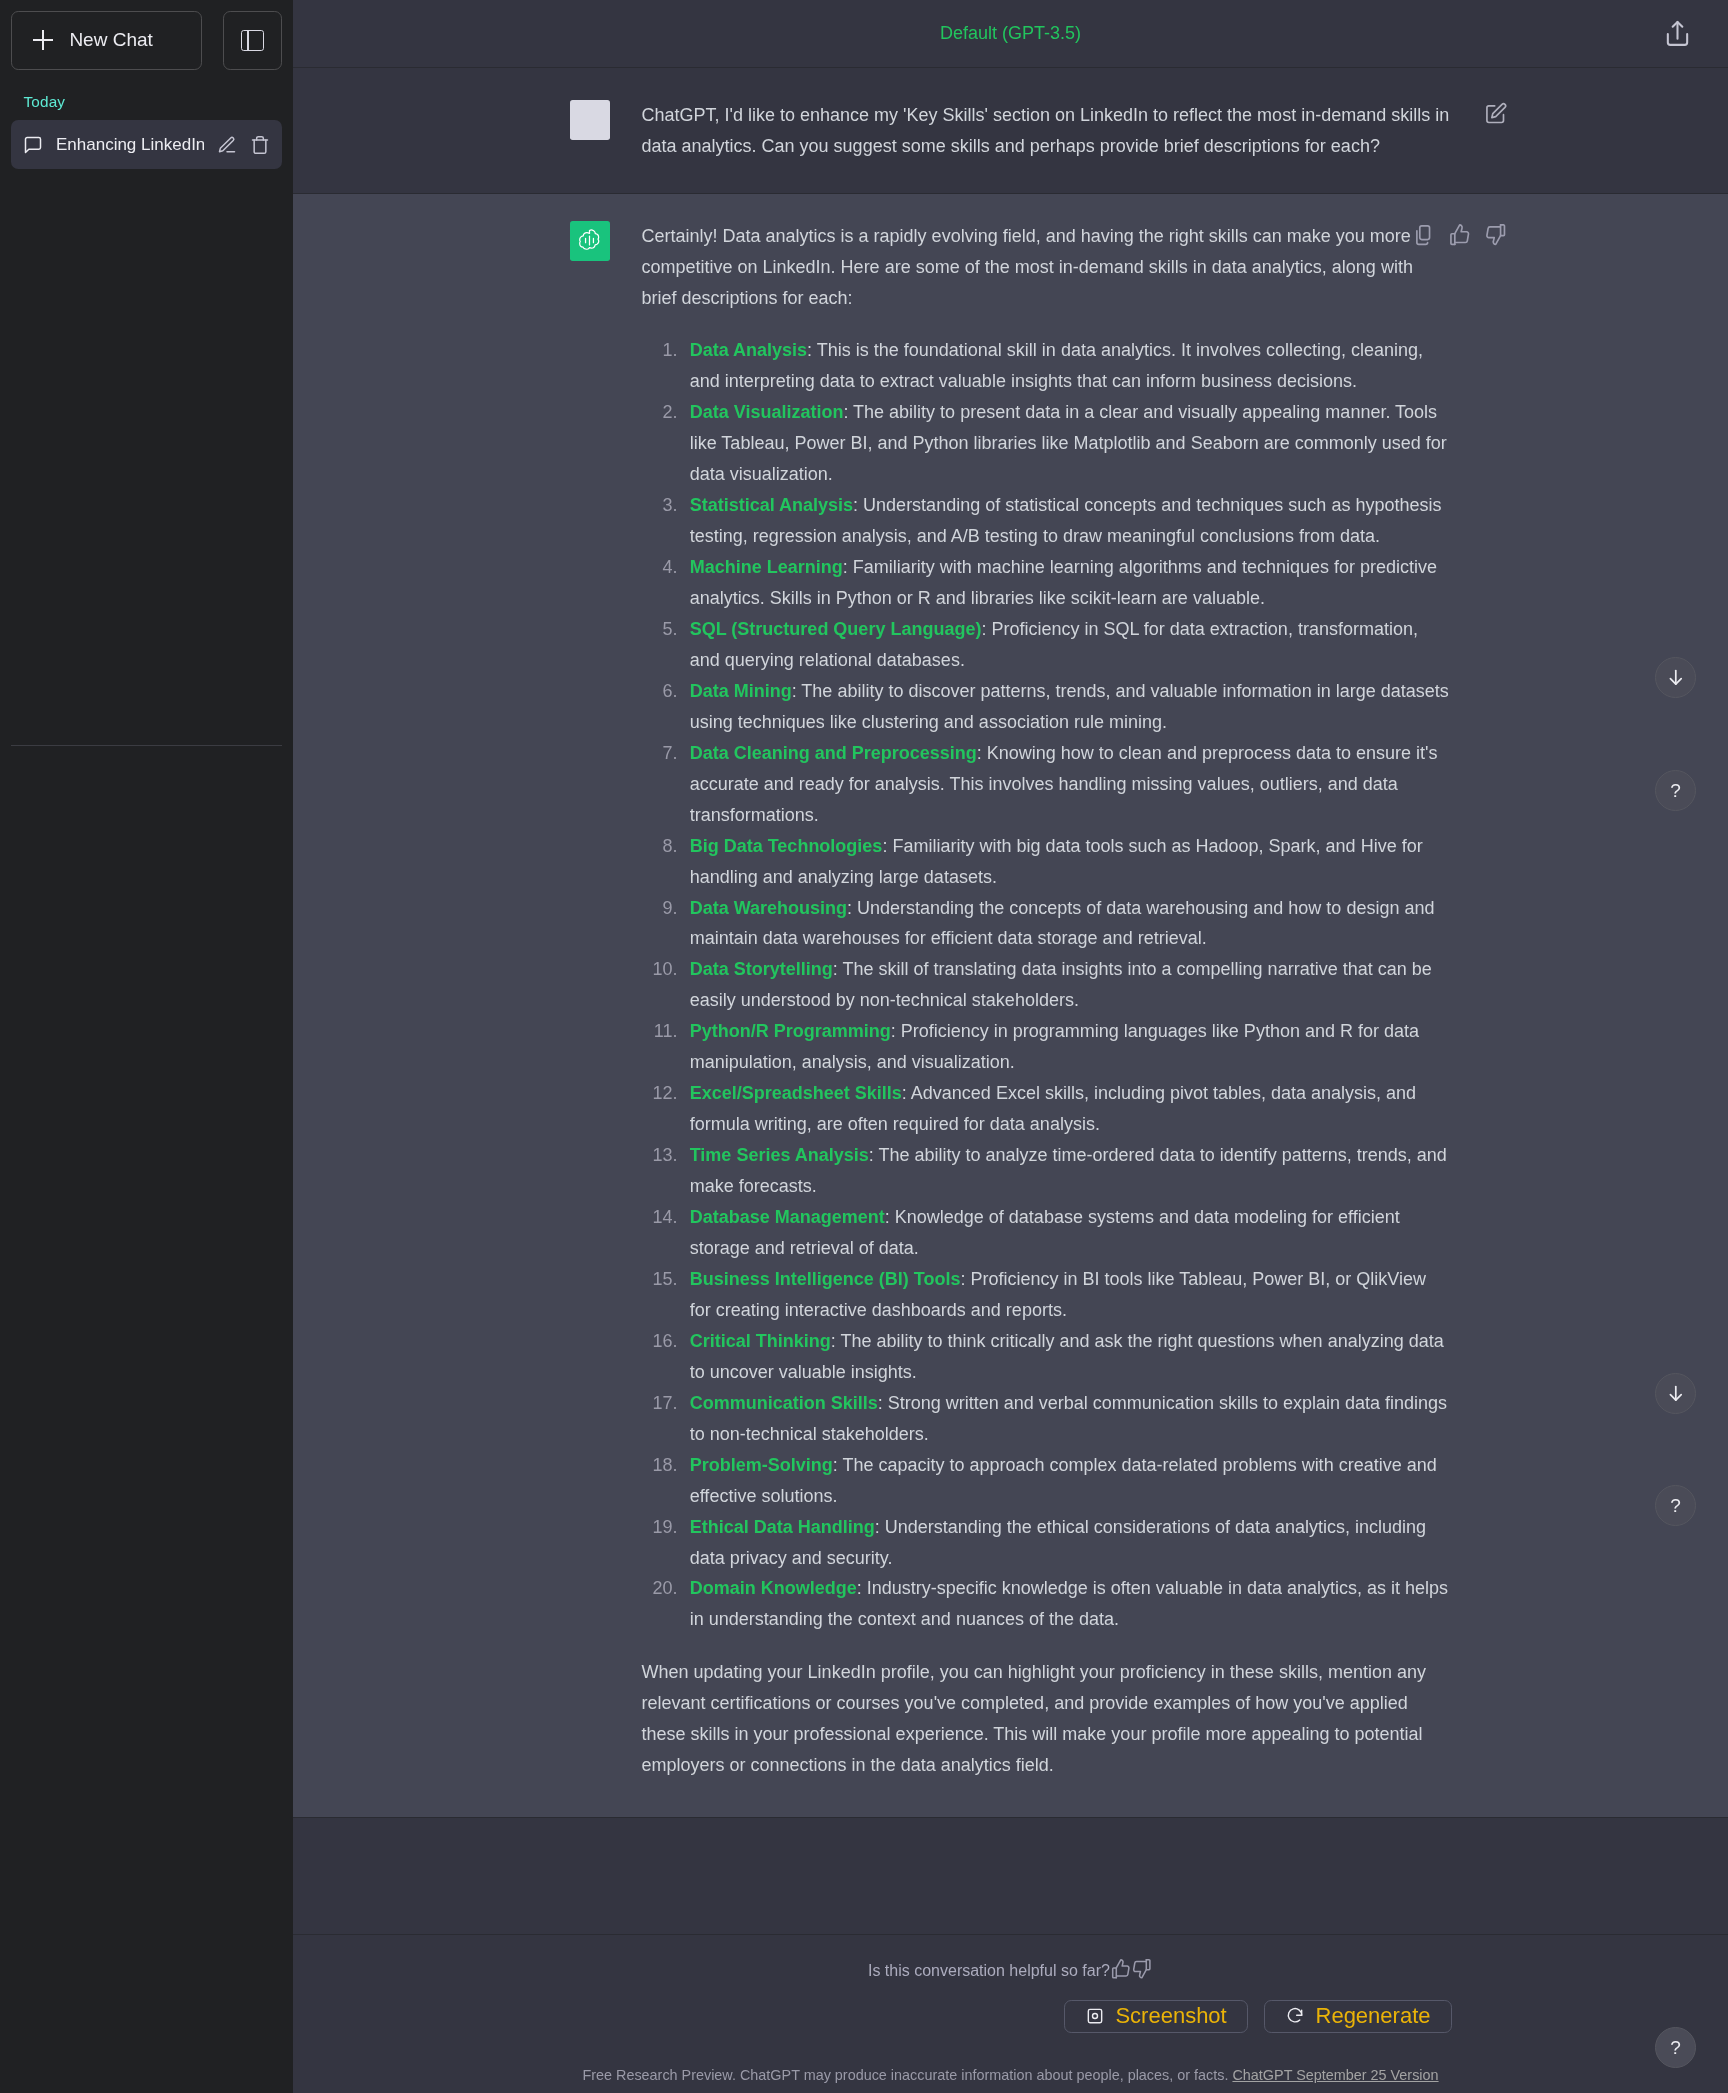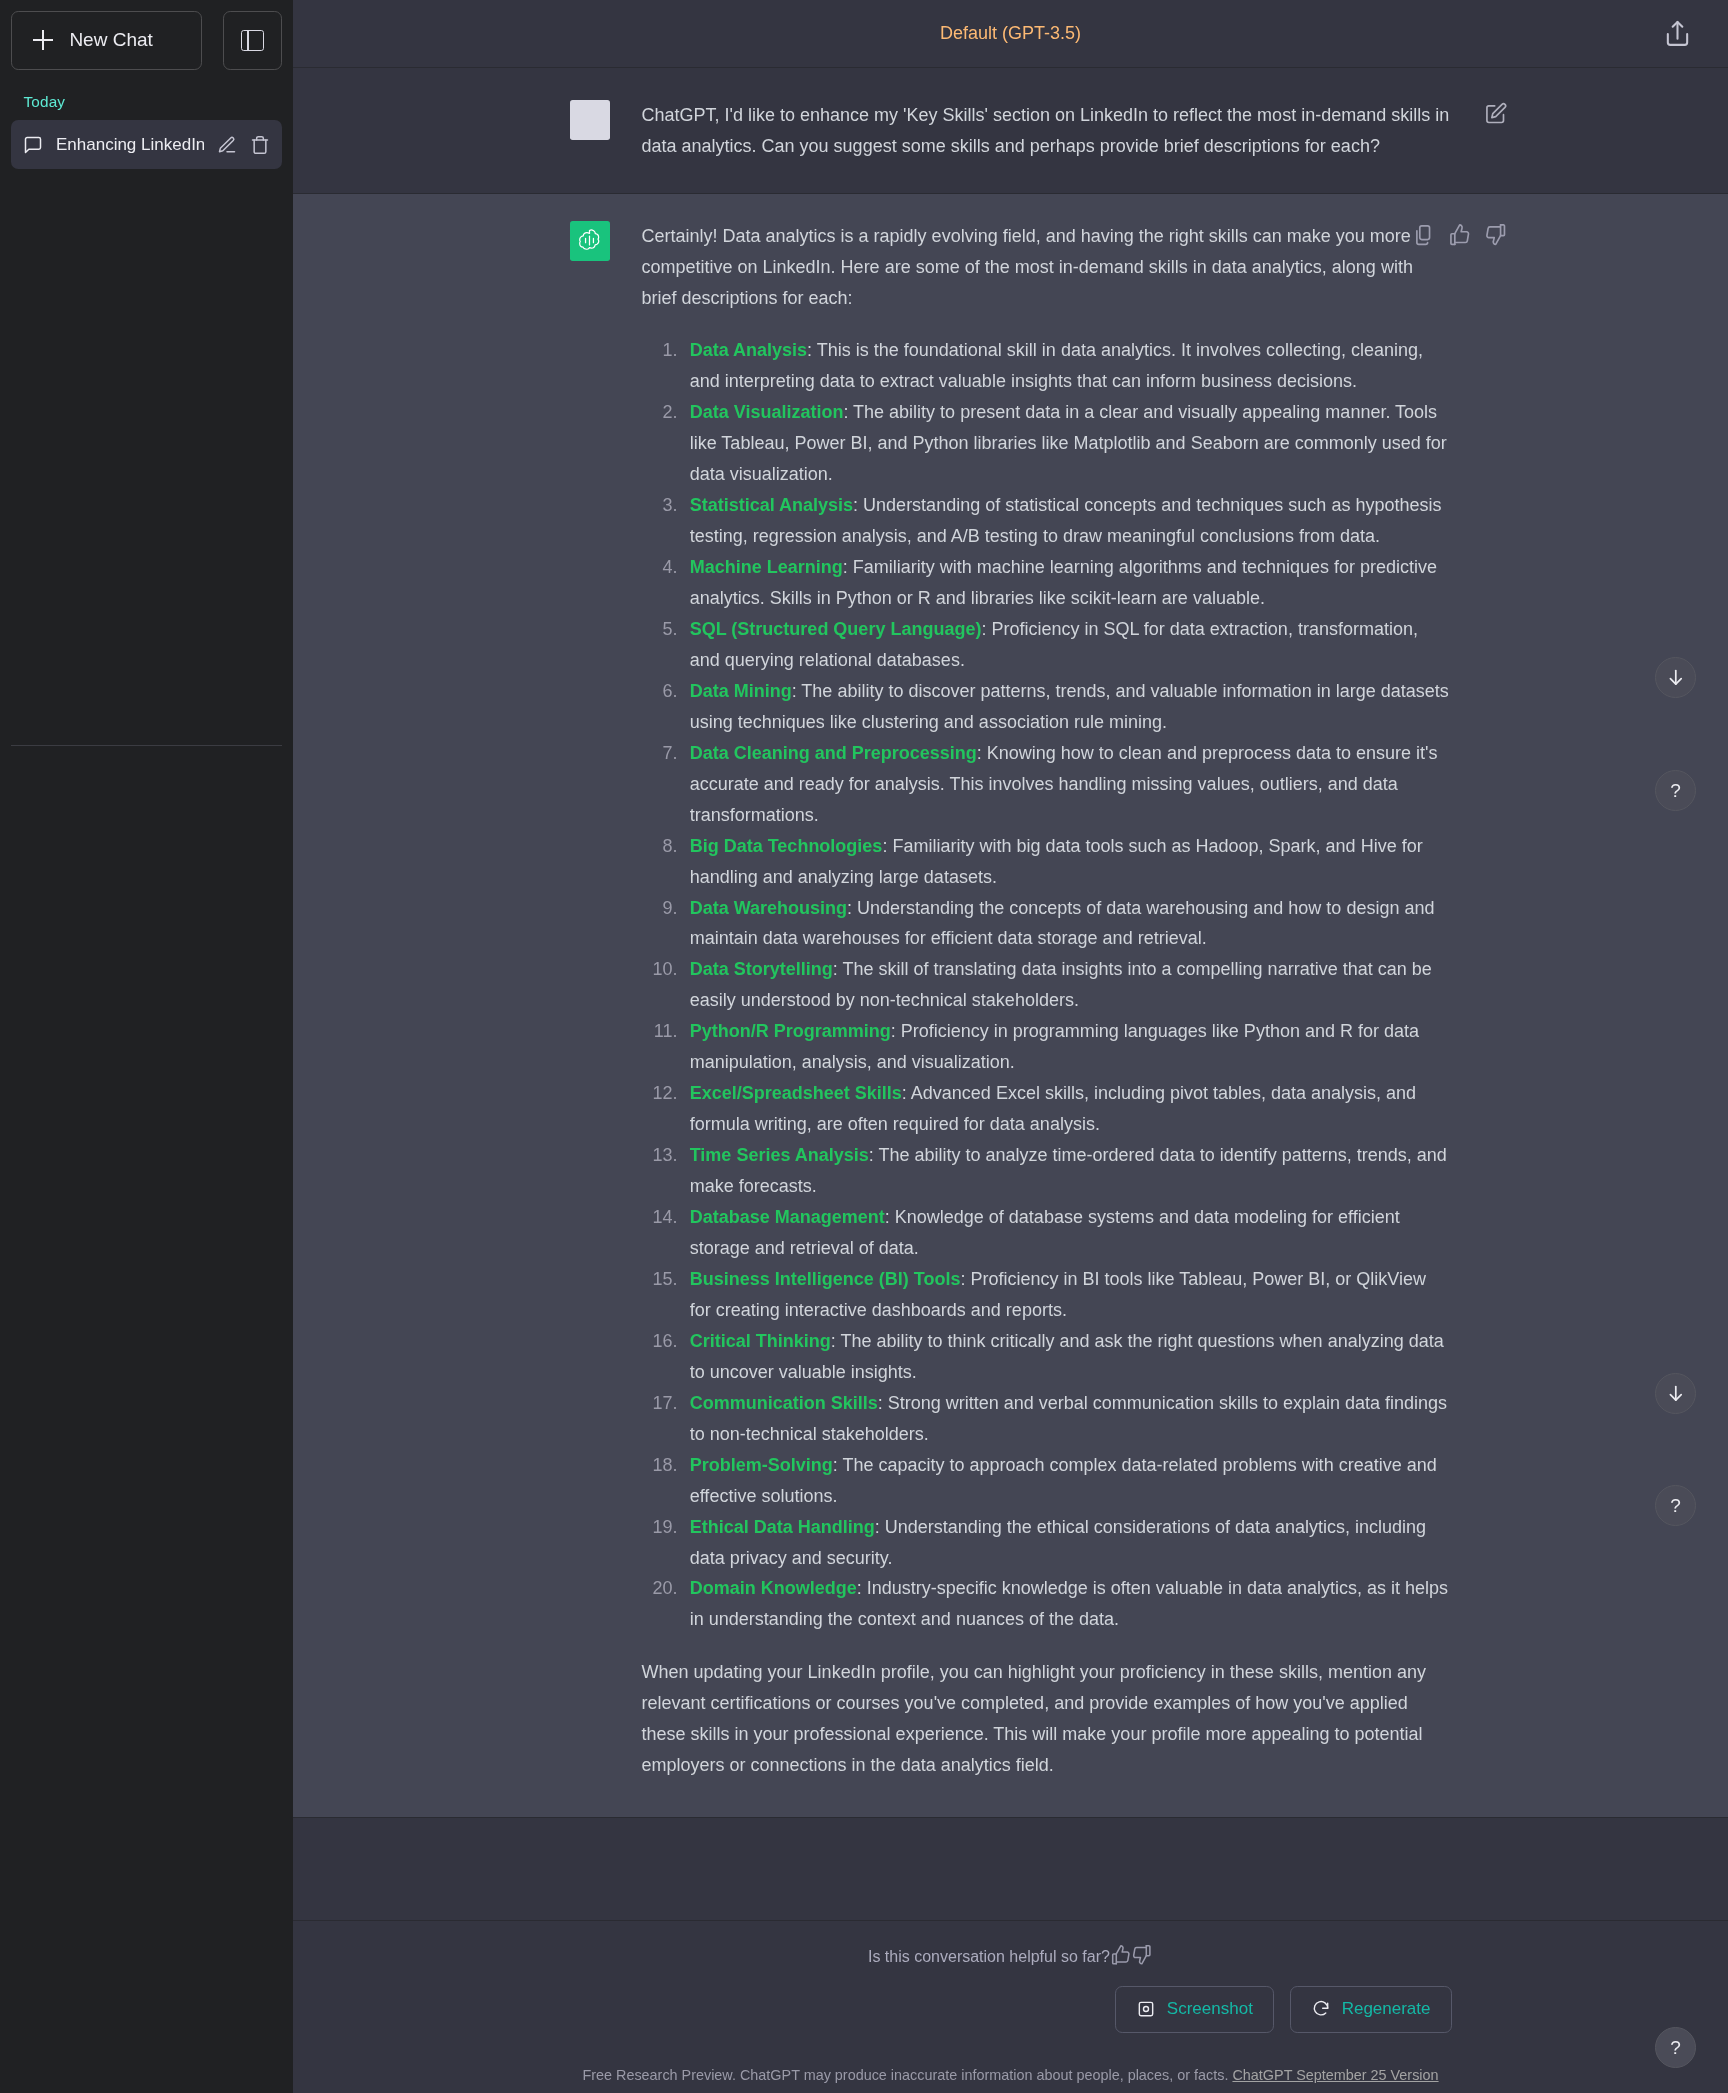--- a/index.html
+++ b/index.html
@@ -79,21 +79,21 @@
     flex: 1 1 auto; position: relative;
     display: flex; flex-direction: column;
     background: #343541; height: 2094px;
     min-width: 0;
   }
   .topbar {
     height: 68px; flex: 0 0 68px;
     display: flex; align-items: center; justify-content: center;
     position: relative;
     border-bottom: 0.9px solid #2a2b32;
-    color: #fdba74; font-size: 18px;
+    color: #22c55e; font-size: 18px;
   }
   .share-btn {
     position: absolute; right: 36px; top: 50%; transform: translateY(-50%);
     width: 29px; height: 29px; cursor: pointer;
   }
   .share-btn svg { width: 29px; height: 29px; }
 
   .thread {
     flex: 1 1 auto; overflow: hidden;
   }
@@ -162,22 +162,22 @@
   }
   .helpful-row .act-ico { width: 21.6px; height: 21.6px; }
   .helpful-row .act-ico svg { width: 21.6px; height: 21.6px; }
 
   .btn-row {
     width: 882px; margin: 0 auto;
     display: flex; justify-content: flex-end; gap: 16px;
     padding: 14.4px 0 20px 0;
   }
   .pill {
-    height: 47px; border: 0.9px solid #565869; border-radius: 7.2px;
-    background: #343541; color: #14b8a6; font-size: 17px;
+    height: 33px; border: 0.9px solid #565869; border-radius: 7.2px;
+    background: #343541; color: #eab308; font-size: 22px;
     display: flex; align-items: center; gap: 10.8px;
     padding: 0 20px; cursor: pointer;
   }
   .pill svg { width: 20px; height: 20px; }
 
   .composer-wrap { width: 882px; margin: 0 auto; }
   .composer {
     height: 74px; background: #40414f; border-radius: 12.6px;
     box-shadow: 0 0 12.6px rgba(0,0,0,.22);
     display: flex; align-items: center;

